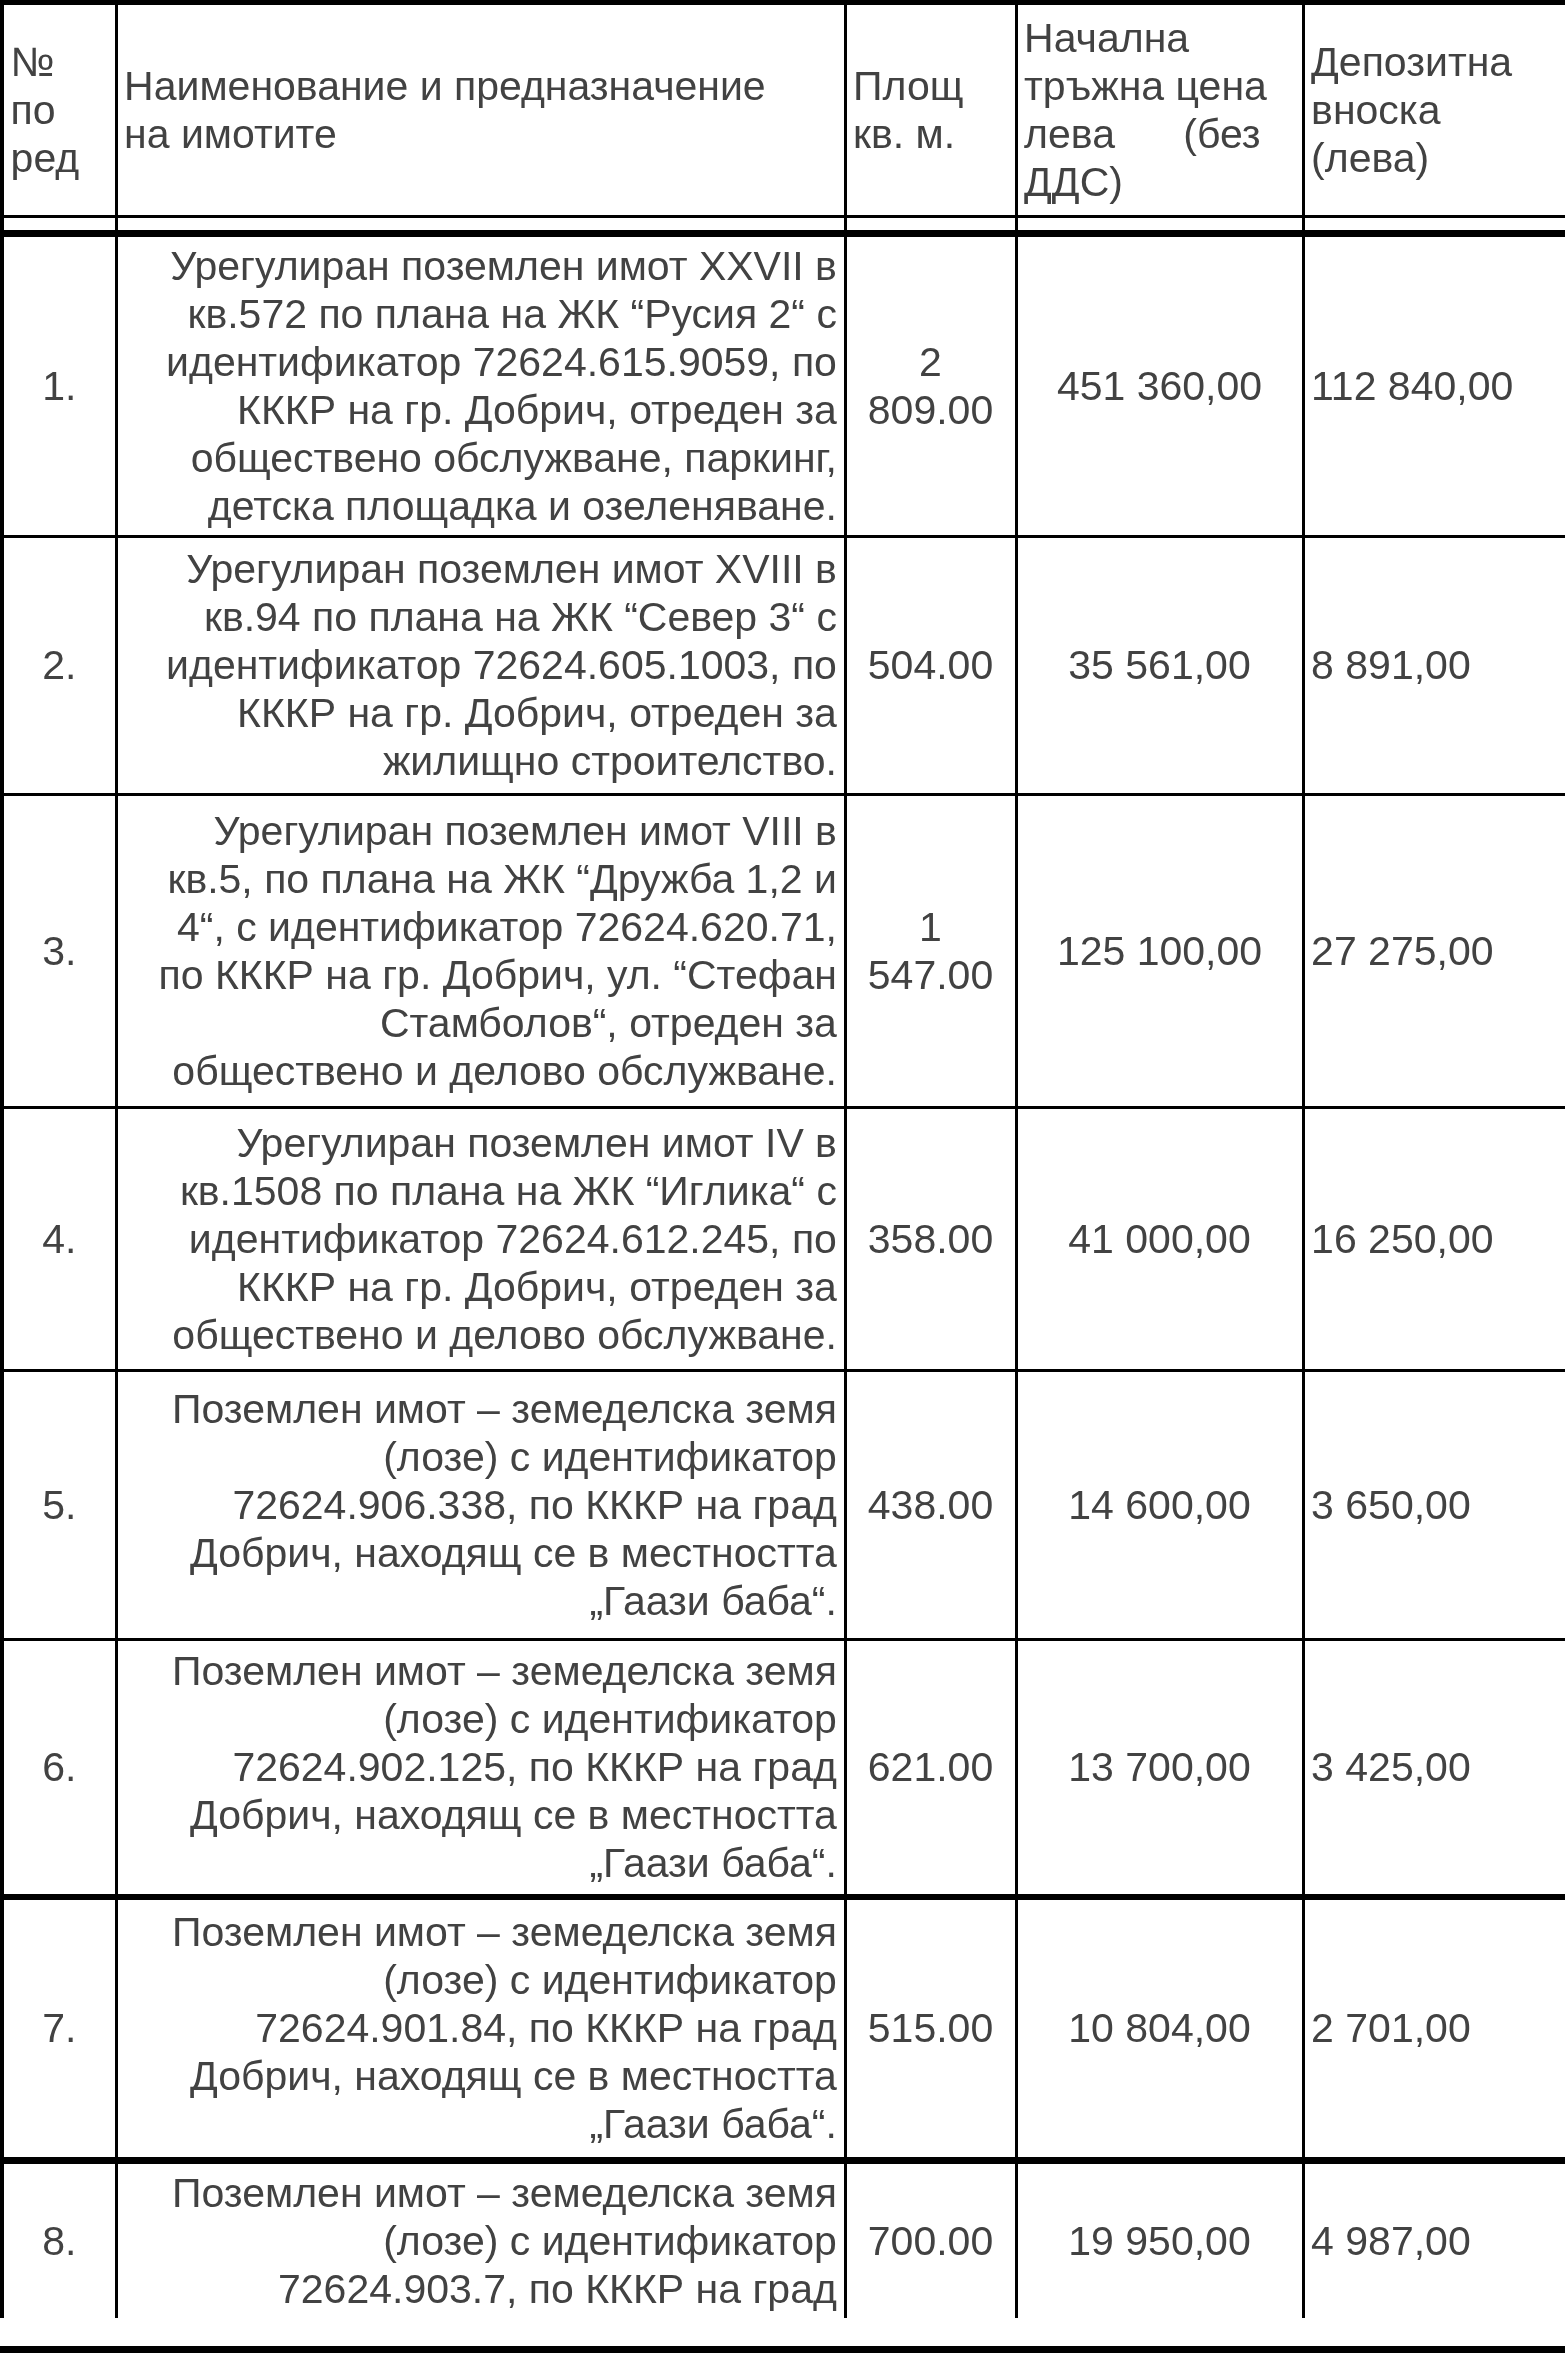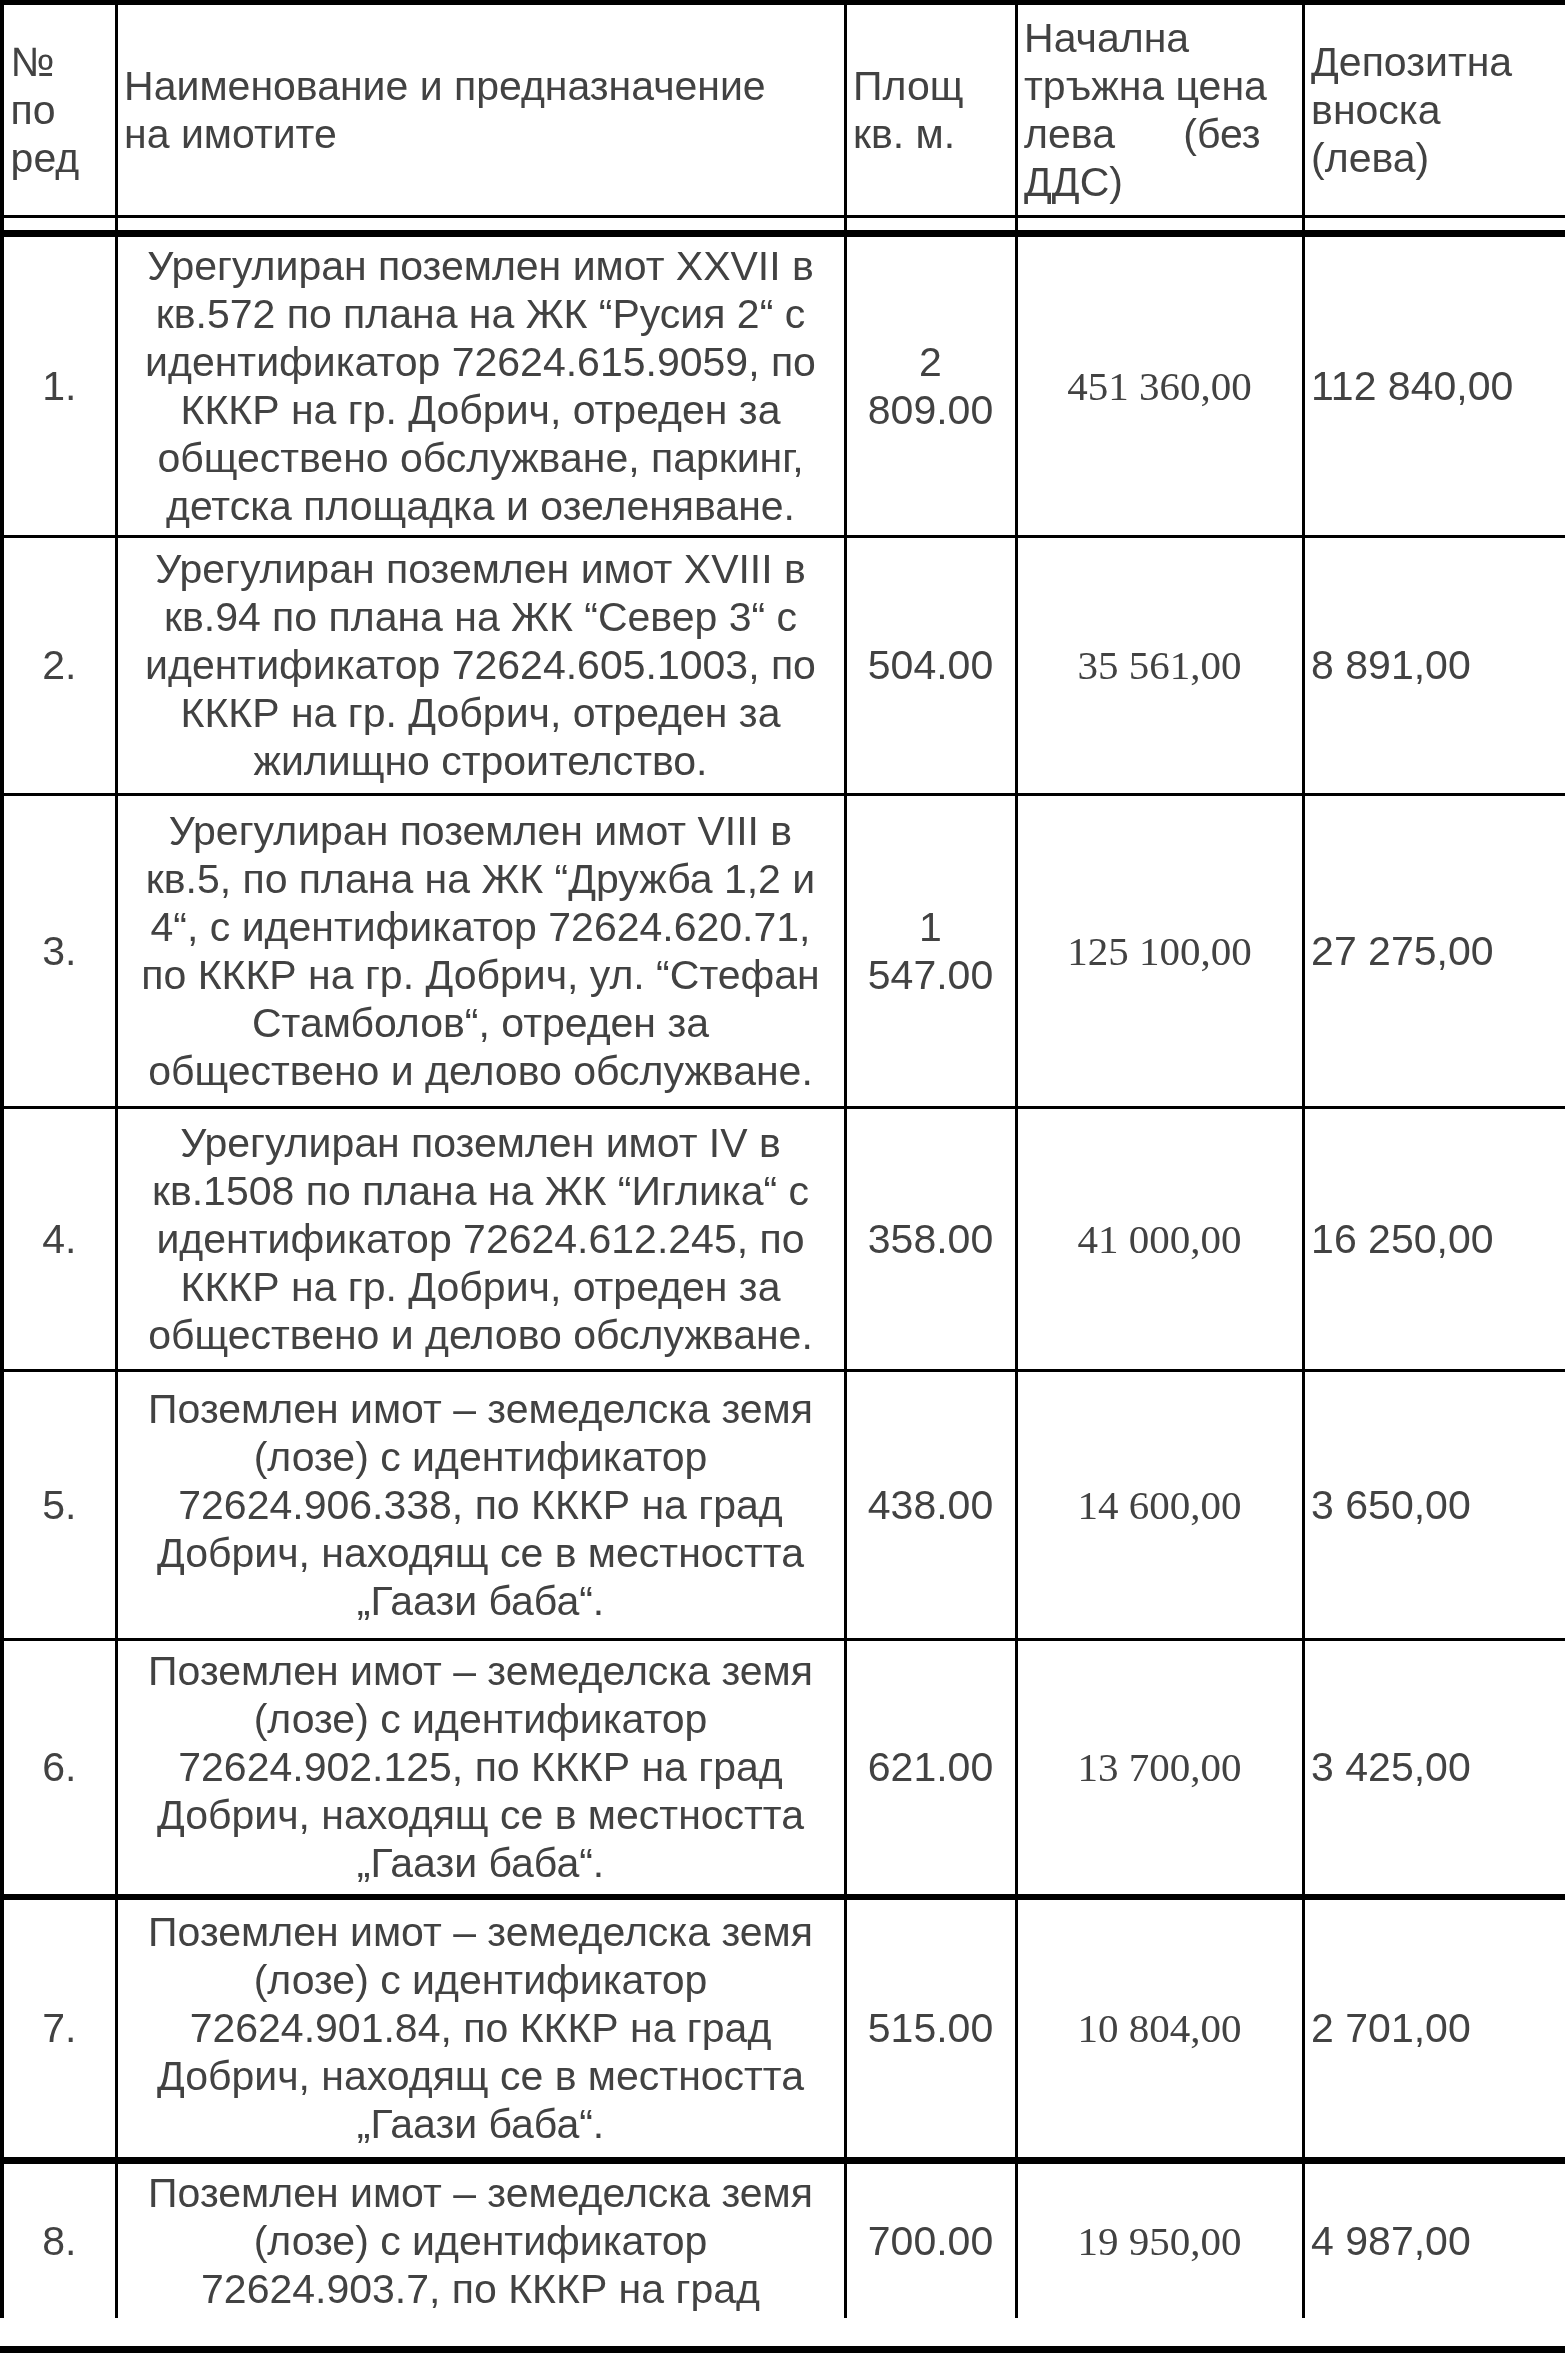--- a/index.html
+++ b/index.html
@@ -58,23 +58,23 @@
   tr.r4 { height: 263px; }
   tr.r5 { height: 269px; }
   tr.r6 { height: 258px; }
   tr.r6 td { border-bottom-width: 6.6px; }
   tr.r7 { height: 263px; }
   tr.r7 td { border-bottom-width: 7.5px; }
   tr.r8 { height: 157px; }
   tr.r8 td { border-bottom: 0; }
 
   td.num  { text-align: center; }
-  td.desc { text-align: center; padding-left: 12.4px; padding-right: 8.3px; }
+  td.desc { text-align: right; padding-left: 12.4px; padding-right: 8.3px; }
   td.area { text-align: center; }
-  td.price { text-align: center; font-family: Liberation Serif, serif; }
+  td.price { text-align: center; }
   td.deposit { text-align: left; }
 
   .bottom-bar {
     position: absolute;
     left: 0;
     bottom: 0;
     width: 1565px;
     height: 8.3px;
     background: #000;
   }

